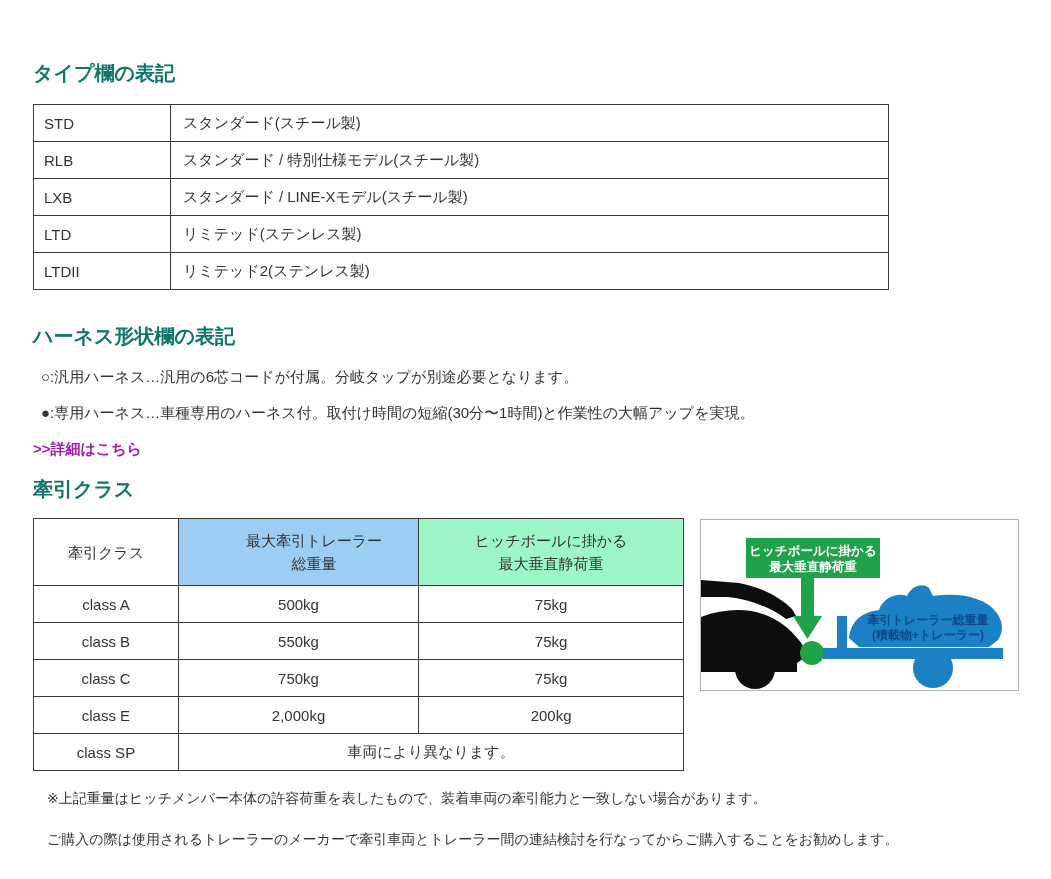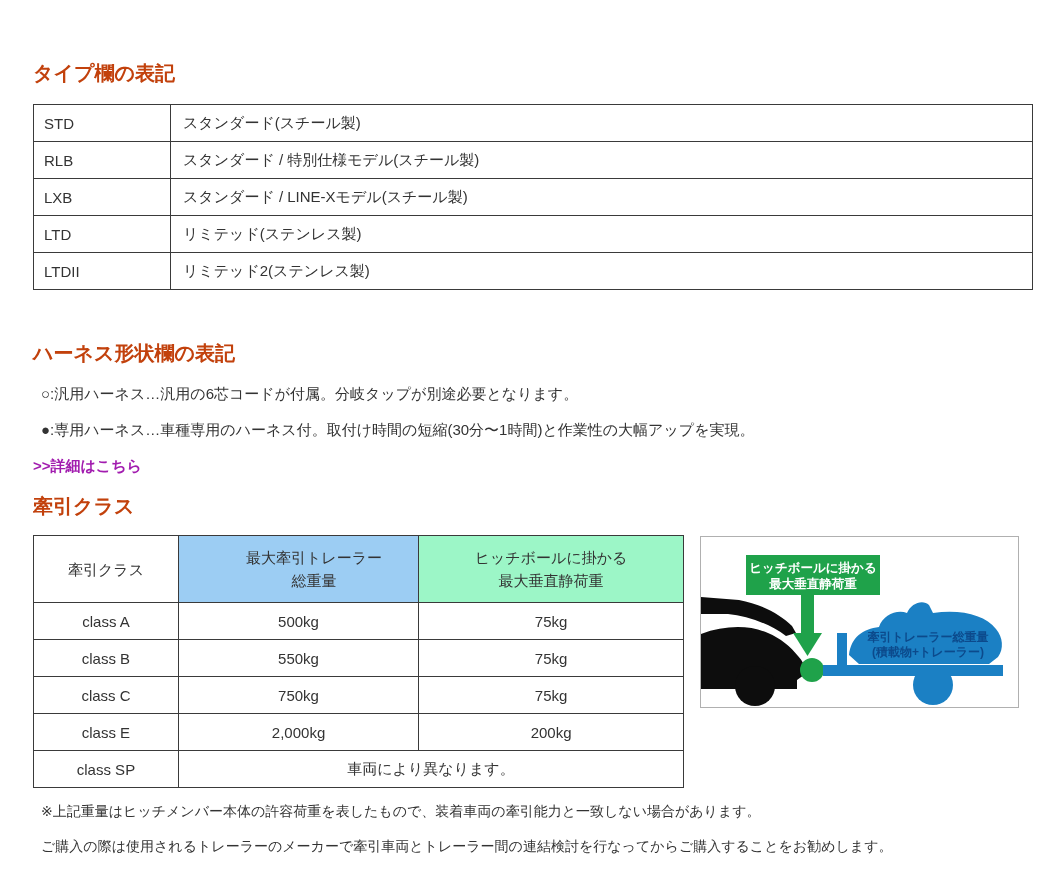--- a/index.html
+++ b/index.html
@@ -5,35 +5,35 @@
   * { box-sizing: border-box; }
   html,body { margin:0; padding:0; background:#ffffff; }
   .page {
     width:1051px; height:879px; background:#ffffff; overflow:hidden;
     font-family:"Liberation Sans","DejaVu Sans",sans-serif;
     color:#333333; position:relative;
   }
   .content { padding:61px 32px 0 33px; }
 
   .section-heading {
-    font-size:20px; font-weight:bold; color:#c2410c;
+    font-size:20px; font-weight:bold; color:#0f766e;
     margin:0; line-height:24px;
   }
 
   
   table { border-collapse:collapse; }
-  .type-table { width:1000px; margin-top:19px;padding-left:28px; }
+  .type-table { width:856px; margin-top:19px;padding-left:28px; }
   .type-table td {
     border:1px solid #3a3a3a; height:37px; font-size:15px;
     vertical-align:middle; padding:0 0 0 12px;
   }
   .type-table td.code { width:137px; padding-left:10px; }
 
   
-  .harness-heading { margin-top:51px; }
+  .harness-heading { margin-top:34px; }
   .harness-line { font-size:15px; line-height:28px; margin:8px; }
   .harness-line:first-of-type { margin-top:15px; }
   .detail-link {
     display:inline-block; font-size:15px; font-weight:bold; line-height:28px;
     color:#a21caf; text-decoration:none; cursor:pointer;
   }
 
   
   .towing-heading { margin-top:14px; }
   .towing-flex { display:flex; align-items:flex-start; margin-top:17px; }
@@ -51,21 +51,21 @@
   .bg-blue  { background:#9ccdf3;padding-left:32px; }
   .bg-green { background:#9cf6c7; }
 
   .diagram-frame {
     width:319px; height:172px; border:1px solid #b0b0b0;
     margin-left:16px; margin-top:1px; background:#ffffff;
   }
 
   
   .notes { margin-top:10px; }
-  .note-line { font-size:14px; line-height:27px; margin:8px; }
+  .note-line { font-size:14px; line-height:27px; margin:14px; }
 </style>
 </head>
 <body>
 
 <div class="page">
   <div class="content">
 
     
     <h2 class="section-heading">タイプ欄の表記</h2>
 

